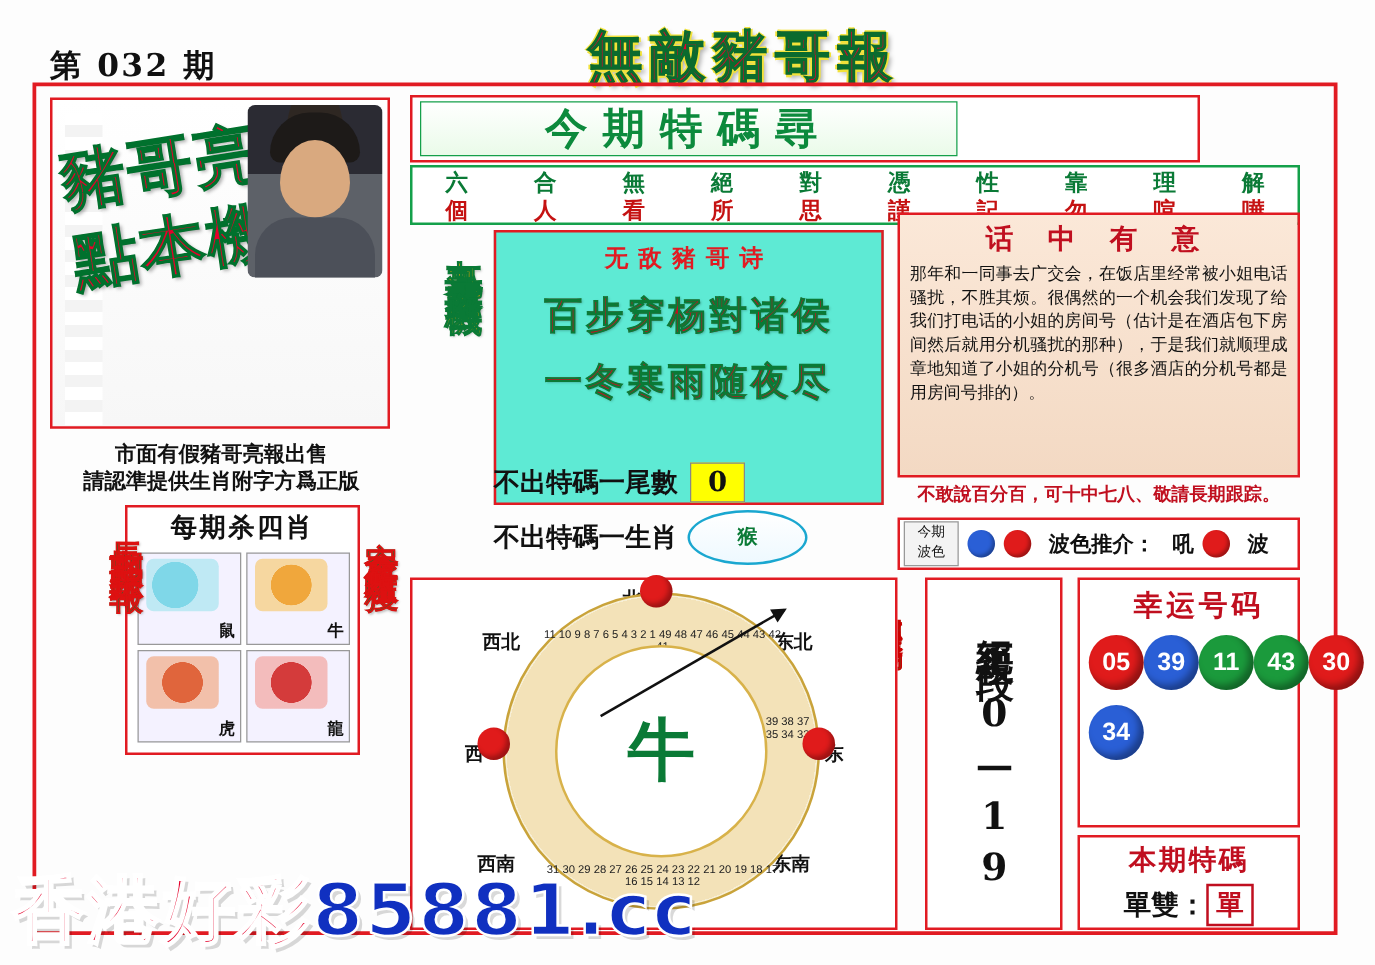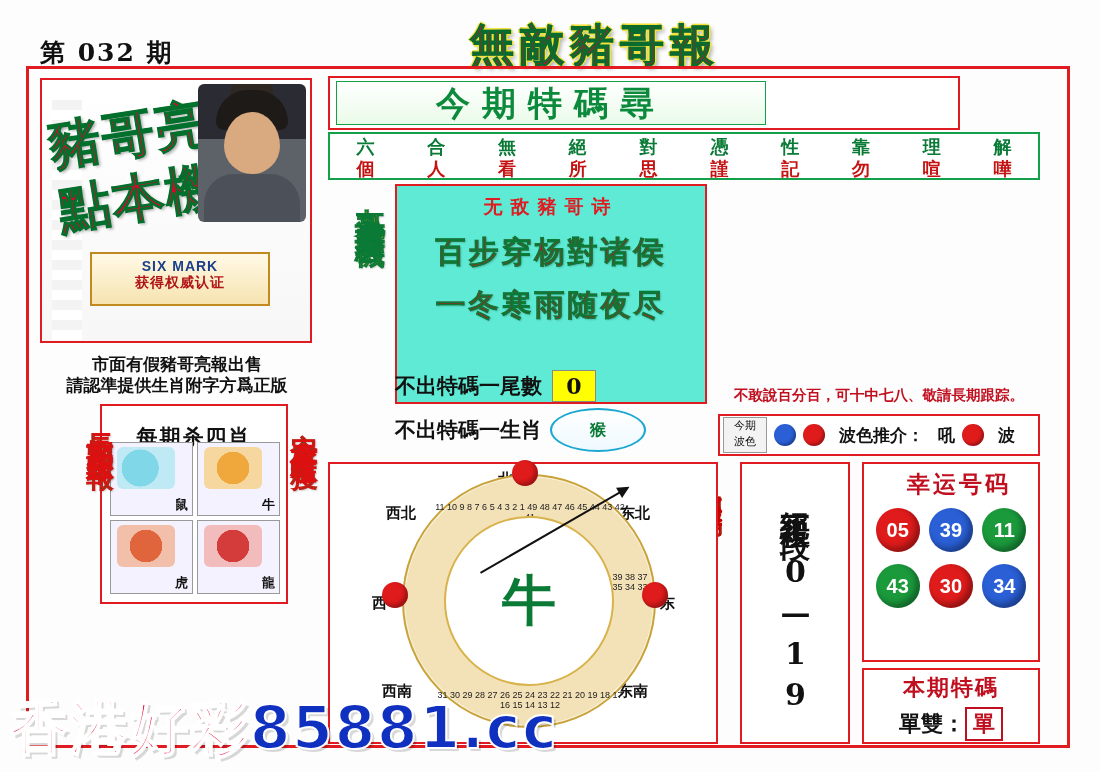--- a/index.html
+++ b/index.html
@@ -91,21 +91,21 @@
     text-align:center;
     font-family:"DejaVu Serif", serif;
     font-size:17px;font-weight:bold;color:#111;line-height:21px;
   }
   .kill-box{
     position:absolute;left:68px;top:332px;width:188px;height:200px;
     border:2px solid #e11b22;background:#fff;box-sizing:border-box;
   }
   .kill-title{
     text-align:center;font-family:"DejaVu Serif",serif;
-    font-size:21px;font-weight:bold;color:#111;margin-top:17px;letter-spacing:2px;
+    font-size:21px;font-weight:bold;color:#111;margin-top:2px;letter-spacing:2px;
   }
   .kill-grid{
     position:absolute;left:8px;top:36px;width:170px;height:152px;
     display:grid;grid-template-columns:1fr 1fr;grid-template-rows:1fr 1fr;gap:4px;
   }
   .kill-cell{
     border:1px solid #999;background:#f4f2ff;position:relative;
   }
   .kill-cell .lbl{
     position:absolute;bottom:1px;right:4px;font-size:13px;font-weight:bold;color:#111;
@@ -314,21 +314,21 @@
     border:2px solid #e11b22;background:#fff;box-sizing:border-box;
   }
   .lucky-title{
     text-align:center;margin-top:5px;
     font-family:"DejaVu Serif",serif;font-size:23px;font-weight:bold;color:#c00f1f;
     letter-spacing:3px;
     margin-left:16px;
   }
   .lucky-grid{
     margin:8px auto 0;width:160px;
-    display:grid;grid-template-columns:repeat(3,1fr);grid-row-gap:12px;justify-items:center;
+    display:grid;grid-template-columns:repeat(5,1fr);grid-row-gap:12px;justify-items:center;
   }
   .lball{
     width:44px;height:44px;border-radius:50%;
     display:flex;align-items:center;justify-content:center;
     color:#fff;font-size:20px;font-weight:bold;font-family:"Liberation Sans",sans-serif;
     box-shadow:inset -4px -4px 6px rgba(0,0,0,.35);
   }
   .lball.red{background:#e01b1b;}
   .lball.blue{background:#2a5fd6;}
   .lball.green{background:#1b9a3c;}
@@ -376,24 +376,20 @@
     <div class="logo-box">
       <div class="logo-cal"></div>
       <div class="logo-text">
         <div>豬哥亮</div>
         <div>點本機</div>
       </div>
       <div class="photo">
         <div class="hair"></div>
         <div class="face"></div>
         <div class="body"></div>
-      </div>
-      <div class="cert">
-        <div class="c1">SIX MARK</div>
-        <div class="c2">获得权威认证</div>
       </div>
     </div>
 
     <div class="warn">
       <div>市面有假豬哥亮報出售</div>
       <div>請認準提供生肖附字方爲正版</div>
     </div>
 
     <div class="kill-box">
       <div class="kill-title">每期杀四肖</div>
@@ -479,20 +475,24 @@
     <span>不出特碼一尾數</span>
     <span class="tail-val">0</span>
   </div>
   <div class="zodiac-row">
     <span>不出特碼一生肖</span>
     <span class="zod-val">
       <span class="glyph">猴</span>
     </span>
   </div>
 
+  <div class="story-box">
+    <div class="story-title">话 中 有 意</div>
+    <div class="story-text">那年和一同事去广交会，在饭店里经常被小姐电话骚扰，不胜其烦。很偶然的一个机会我们发现了给我们打电话的小姐的房间号（估计是在酒店包下房间然后就用分机骚扰的那种），于是我们就顺理成章地知道了小姐的分机号（很多酒店的分机号都是用房间号排的）。</div>
+  </div>
   <div class="story-foot">不敢說百分百，可十中七八、敬請長期跟踪。</div>
 
   <div class="wave-row">
     <div class="wave-tag">
       <div>今期</div>
       <div>波色</div>
     </div>
     <div class="ball blue"></div>
     <div class="ball red"></div>
     <div class="wave-label">波色推介：</div>

